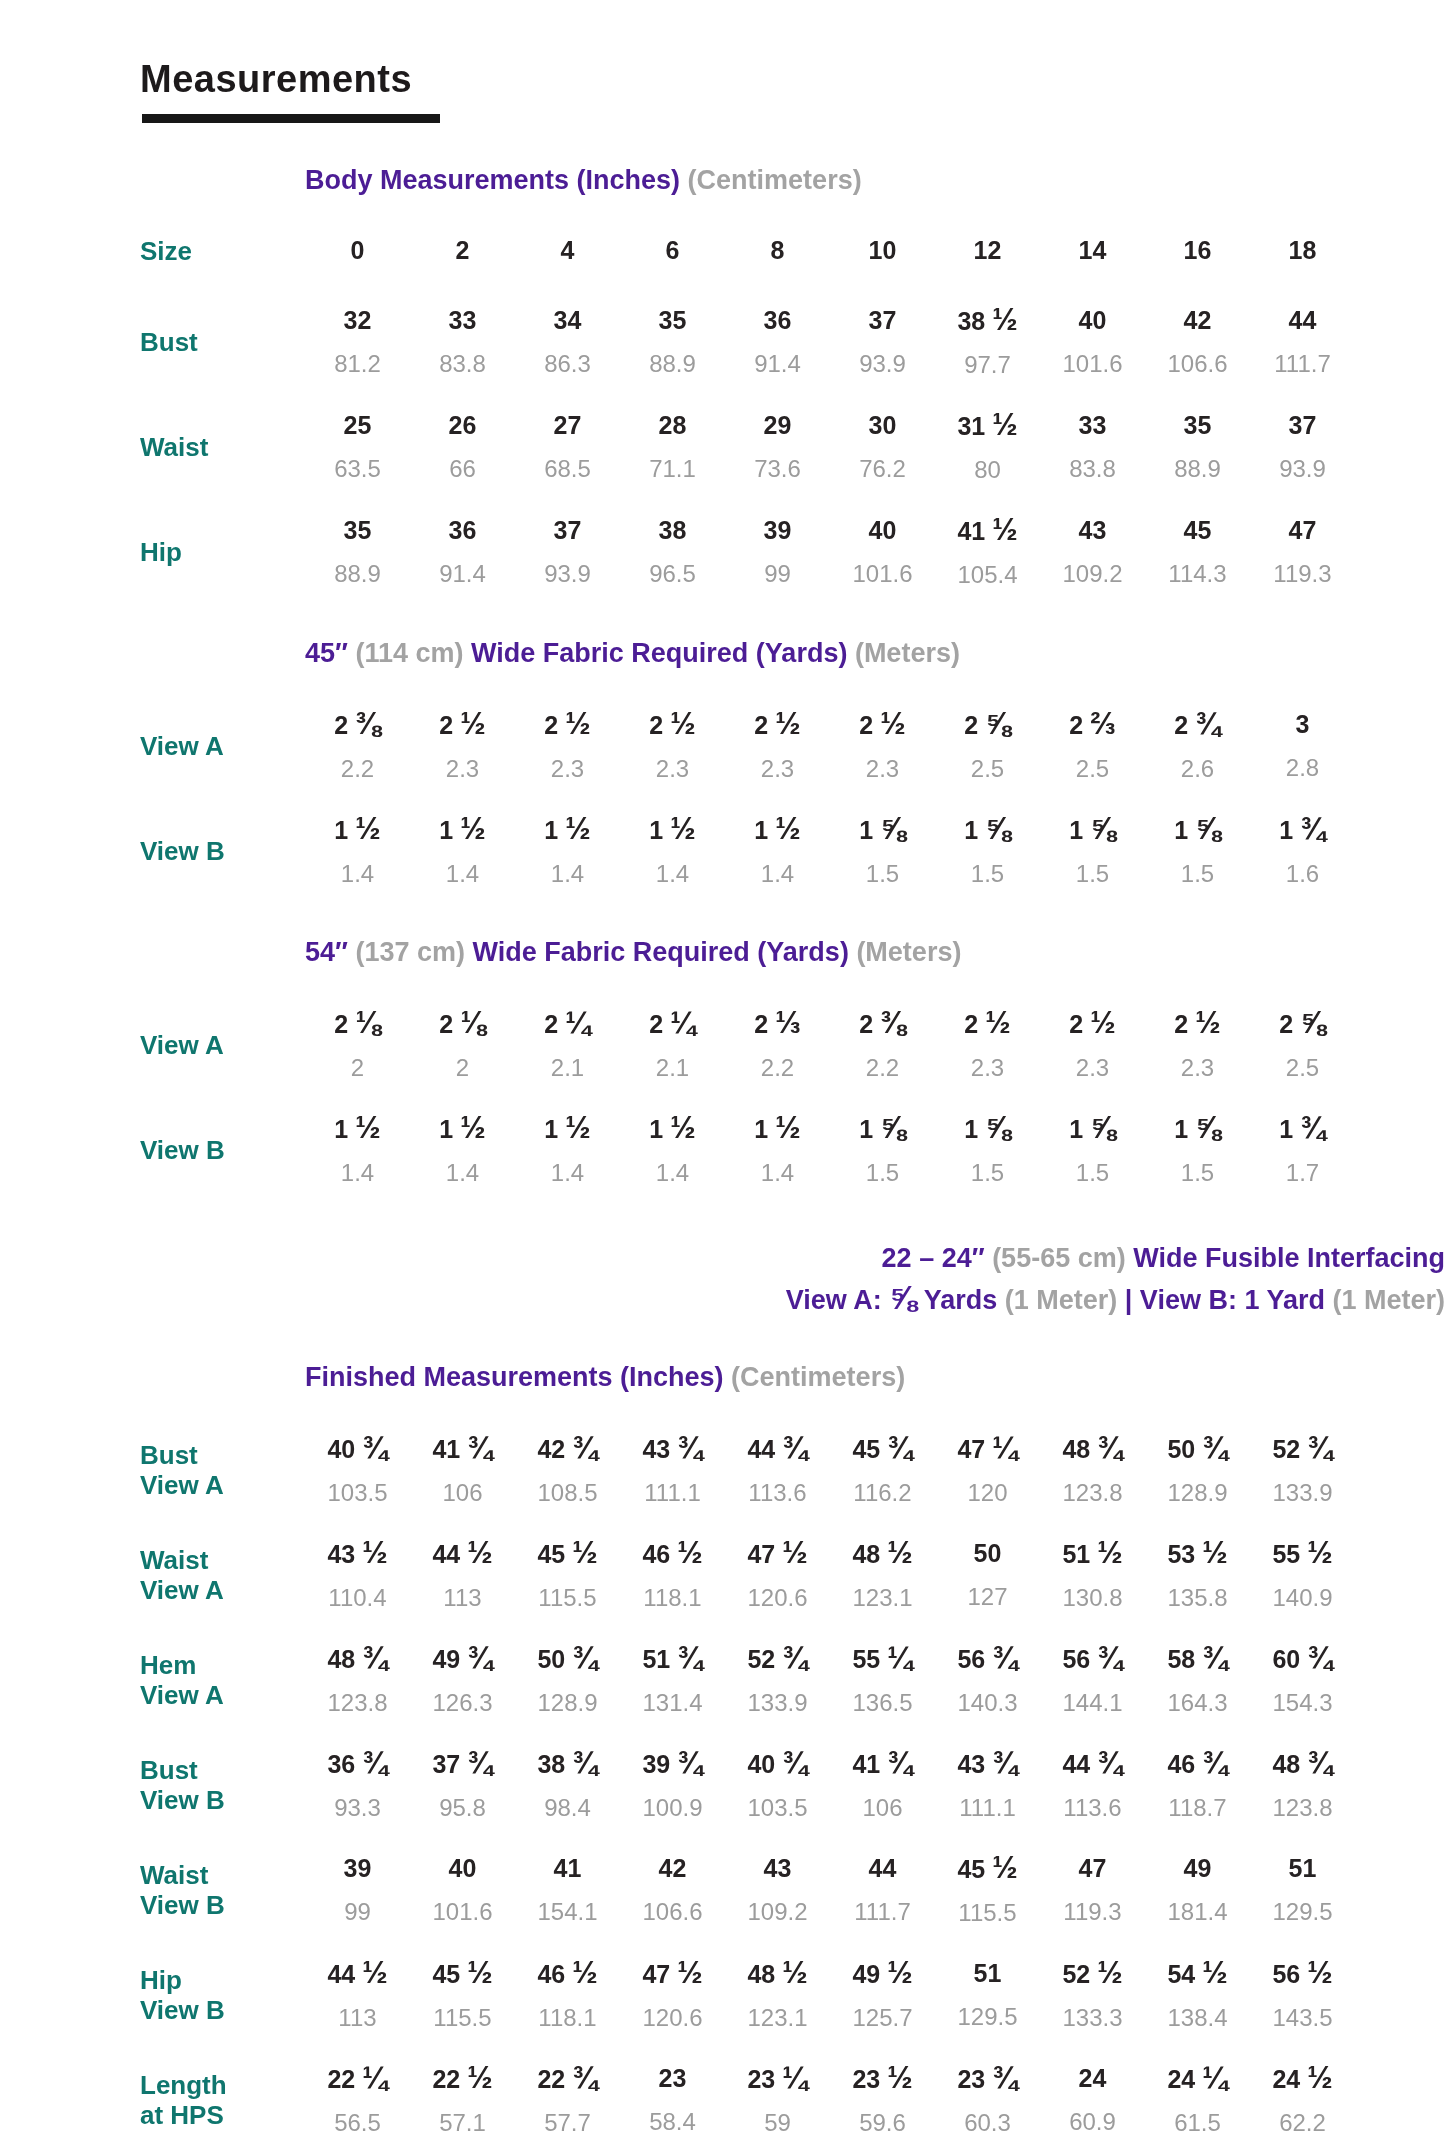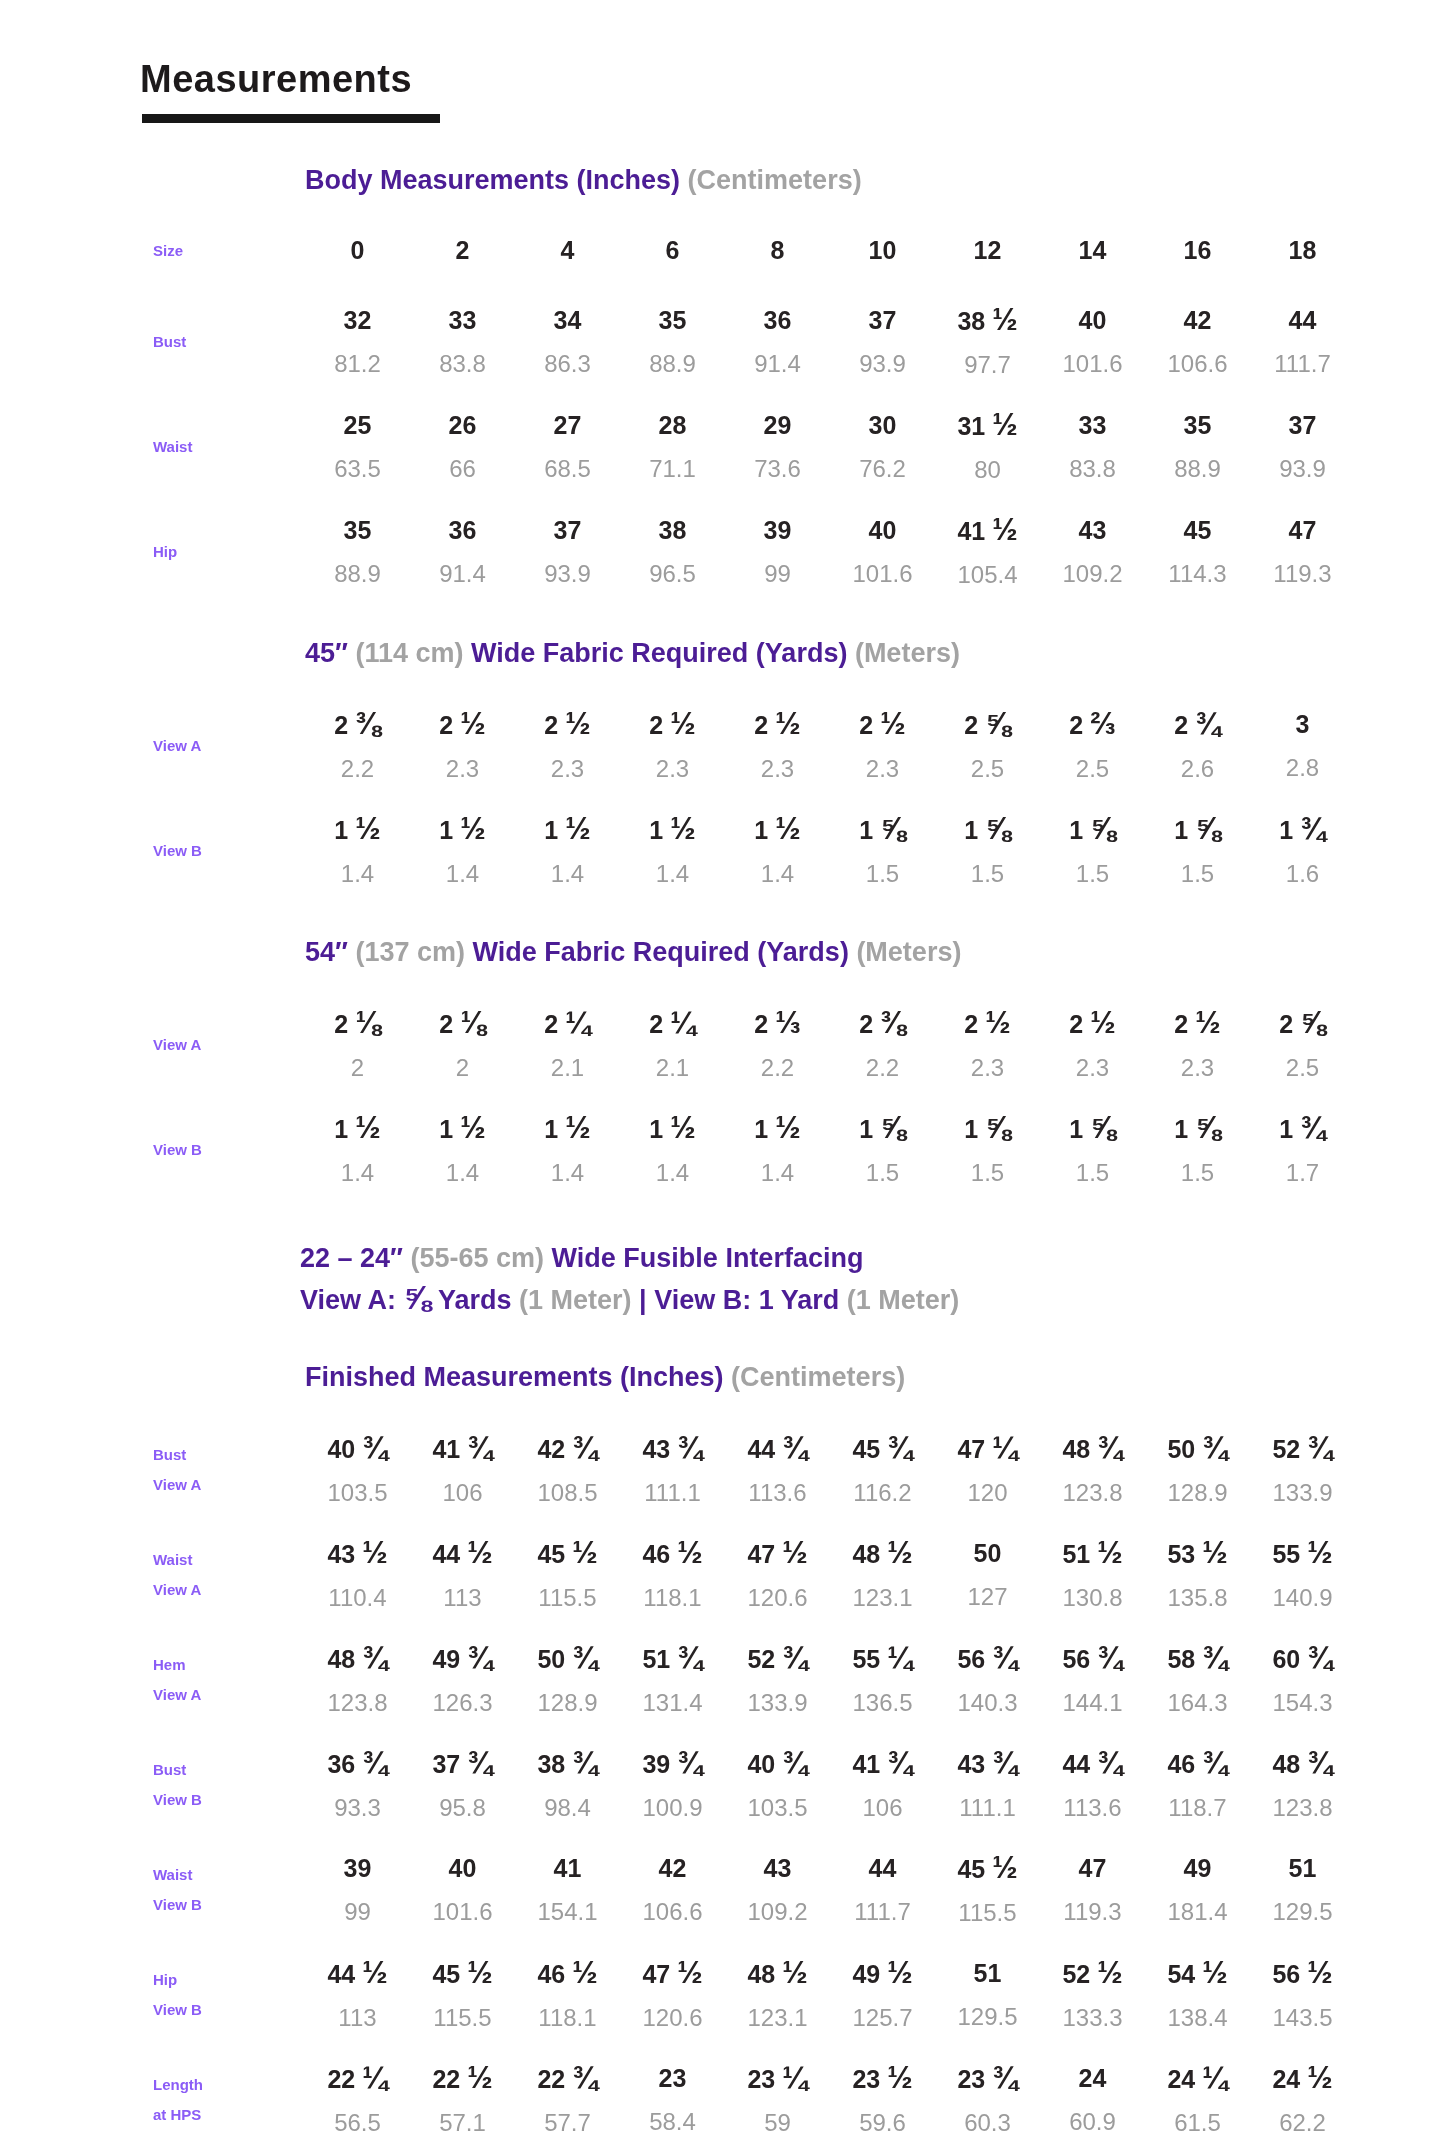--- a/index.html
+++ b/index.html
@@ -38,35 +38,35 @@
     font-weight: bold;
   }
   .section-heading .gy, .text-block .gy {
     color: #a3a3a3;
     font-weight: bold;
   }
   .text-block {
     margin: 44px 0 34px 160px;
     font-size: 27px;
     line-height: 40px;
+    text-align: right;
   }
   .trow {
     display: grid;
     grid-template-columns: 165px repeat(10, 105px);
     margin-bottom: 17px;
     align-items: center;
   }
   .trow.single { margin-bottom: 26px; }
   .tlabel {
-    font-size: 15px;
+    font-size: 26px;
     font-weight: bold;
-    color: #8b5cf6;
+    color: #0f766e;
     line-height: 30px;
     align-self: center;
-    margin-left: 13px;
   }
   .tlabel .l2 { font-weight: bold; }
   .cell { text-align: center; }
   .v1 {
     font-size: 25px;
     font-weight: bold;
     color: #262223;
     line-height: 43px;
     white-space: nowrap;
   }

